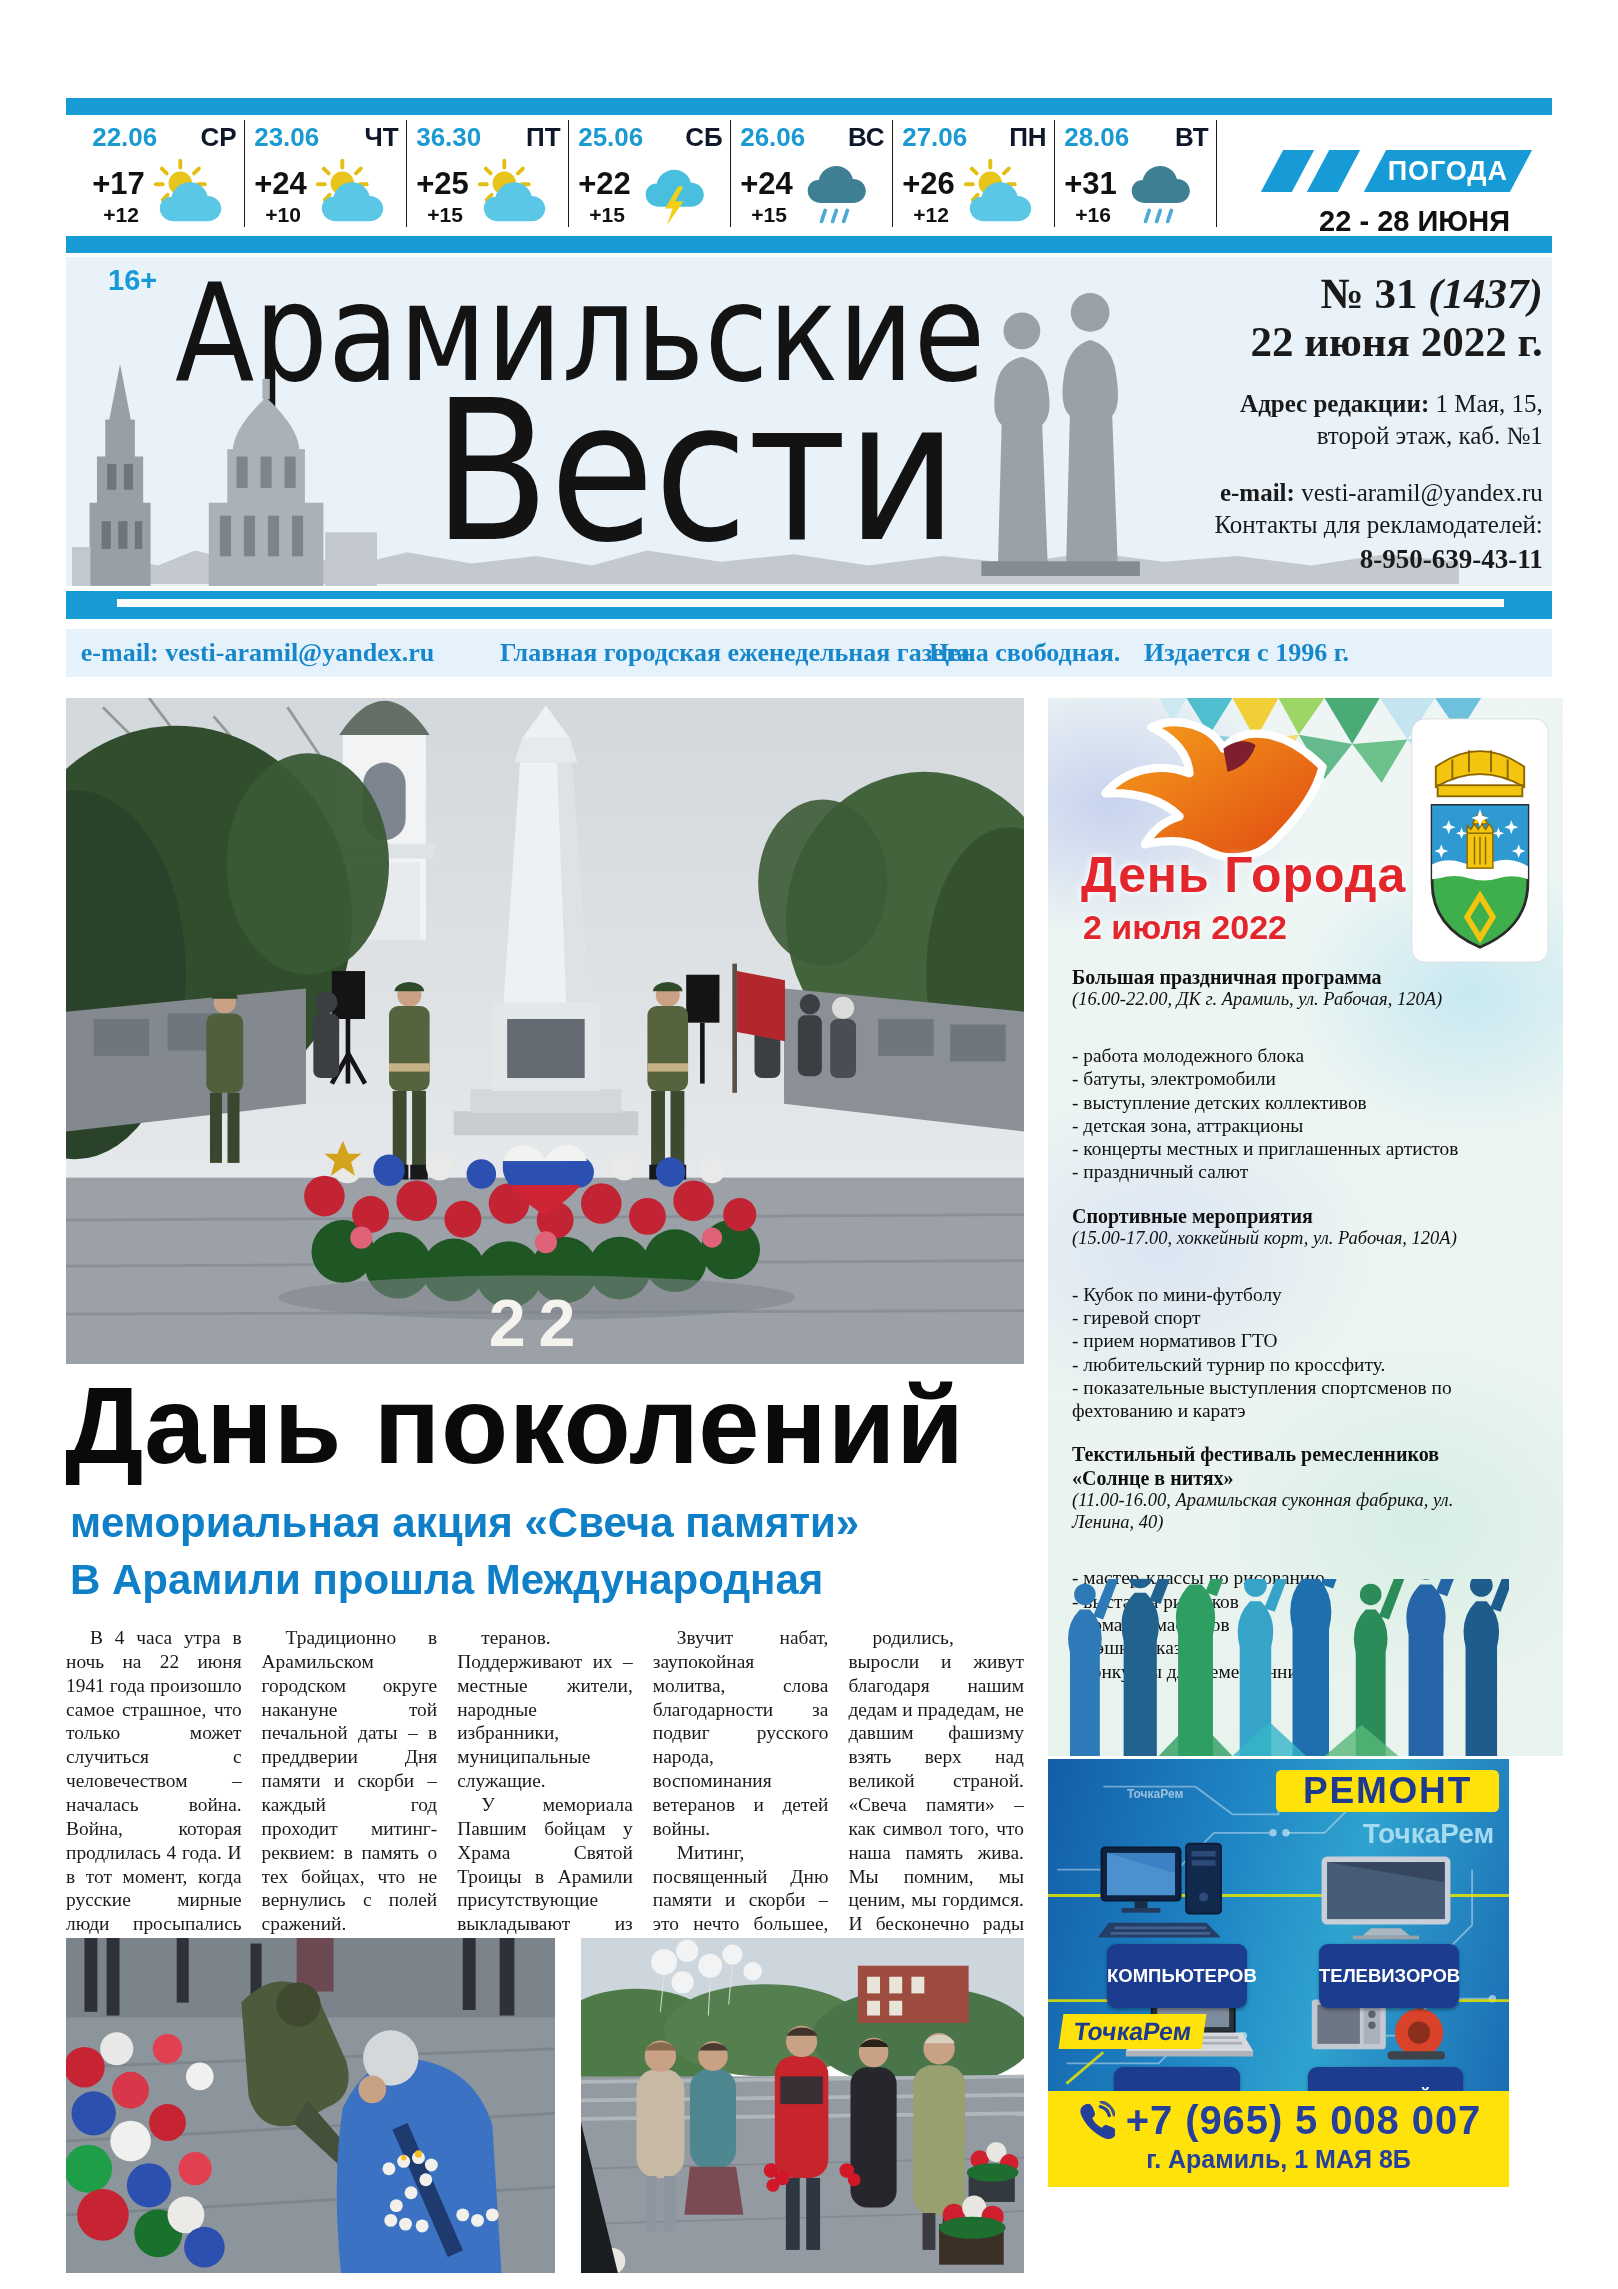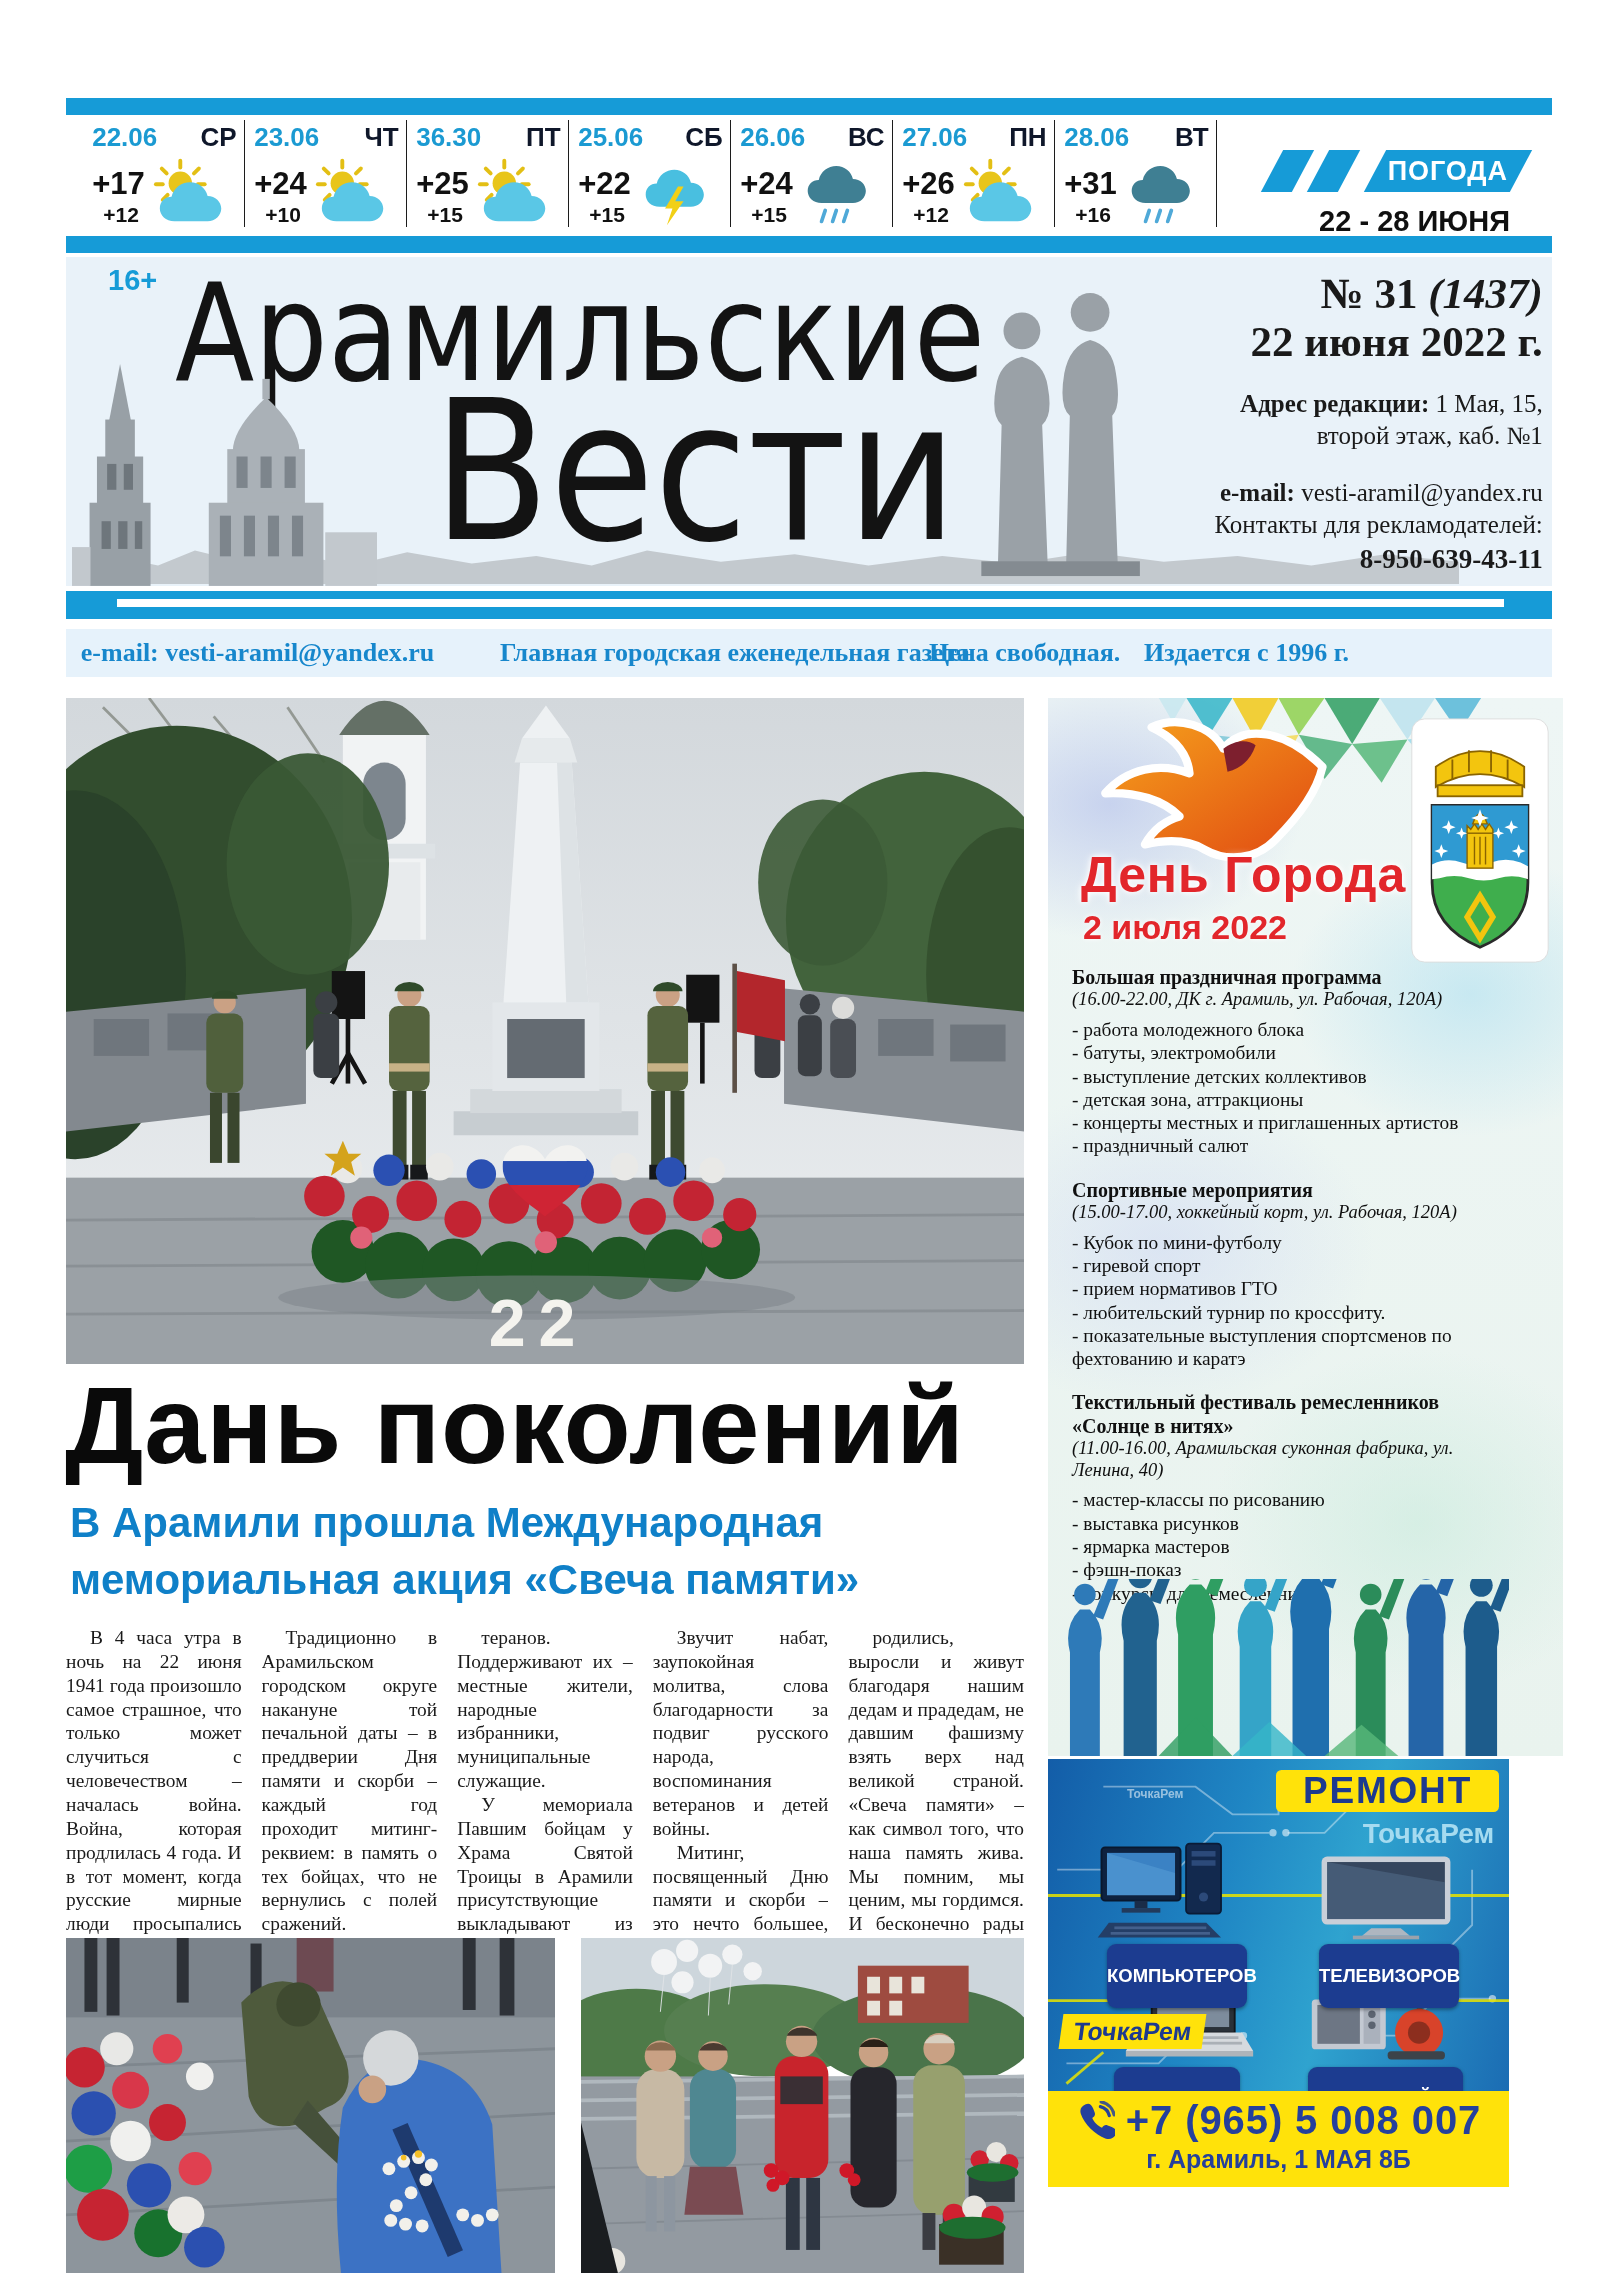--- a/index.html
+++ b/index.html
@@ -79,21 +79,21 @@
   #poster-crest{position:absolute;right:13px;top:18.5px;width:140px;height:247px}
   #poster-title{position:absolute;left:33px;top:148px;font-size:50px;font-weight:bold;color:#e2262b;
     text-shadow:0 0 5.5px #fff,0 0 9.2px #fff;letter-spacing:0.9px}
   #poster-date{position:absolute;left:35px;top:210px;font-size:34px;font-weight:bold;color:#e2262b;
     text-shadow:0 0 5.5px #fff}
   #poster-program{position:absolute;left:24px;top:268px;width:426px;
     font-family:"Liberation Serif","DejaVu Serif",serif;color:#101010}
   .psec{margin-bottom:21px}
   .ptitle{font-weight:bold;font-size:20px;line-height:1.16}
   .pvenue{font-style:italic;font-size:18.5px;line-height:1.18}
-  .pitems{margin-top:7px}
+  .pitems{margin-top:33px}
   .pitem{font-size:19.4px;line-height:1.2}
   #poster-crowd{position:absolute;left:0;bottom:0;width:461px;height:177px}
 
   
   #repair{position:absolute;left:1048px;top:1759px;width:461px;height:332px;overflow:hidden;
     background:linear-gradient(105deg,#135da8 0%,#1f86c4 38%,#2fa3cf 62%,#1b6cb3 100%)}
   #repair-circuit{position:absolute;left:0;top:0;width:461px;height:332px}
   #repair-banner{position:absolute;left:228px;top:11px;width:223px;height:42px;background:#ffe20a;border-radius:5.5px;
     display:flex;align-items:center;justify-content:center;font-size:37px;font-weight:bold;color:#1d3a8f;letter-spacing:1.8px}
   #repair-brand{position:absolute;right:14.8px;top:59px;font-size:28px;font-weight:bold;color:#a5dbf0}
@@ -526,22 +526,22 @@
       <rect x="-50" y="30" width="100" height="26" fill="#2b50b2"></rect>
       <rect x="-50" y="56" width="100" height="40" fill="#cf2434"></rect>
     </g>
     <polygon points="300,480 306,494 320,494 309,503 313,518 300,509 287,518 291,503 280,494 294,494" fill="#d4a31c"></polygon>
     <ellipse cx="510" cy="650" rx="280" ry="24" fill="#7e858b" opacity=".55"></ellipse>
     <text x="458" y="702" font-family="Liberation Sans, sans-serif" font-size="72" font-weight="bold" fill="#f4f3ee" letter-spacing="14">22</text>
   </svg>
 
   <div id="headline">Дань поколений</div>
   <div id="subhead">
+    <div>мемориальная акция «Свеча памяти»</div>
     <div>В Арамили прошла Международная</div>
-    <div>мемориальная акция «Свеча памяти»</div>
   </div>
 
   <div id="article-columns">
       <div class="acol">
         <p>В 4 часа утра в ночь на 22 июня 1941 года произошло самое страшное, что только может случиться с человечеством – началась война. Война, которая продлилась 4 года. И в тот момент, когда русские мирные люди просыпались среди ночи от взрывов, они об этом еще не знали…</p>
       </div>
       <div class="acol">
         <p>Традиционно в Арамильском городском округе накануне той печальной даты – в преддверии Дня памяти и скорби – каждый год проходит митинг-реквием: в память о тех бойцах, что не вернулись с полей сражений. Организуют акцию «Свеча памяти» в АГО активисты Совета ве-</p>
       </div>
       <div class="acol">

